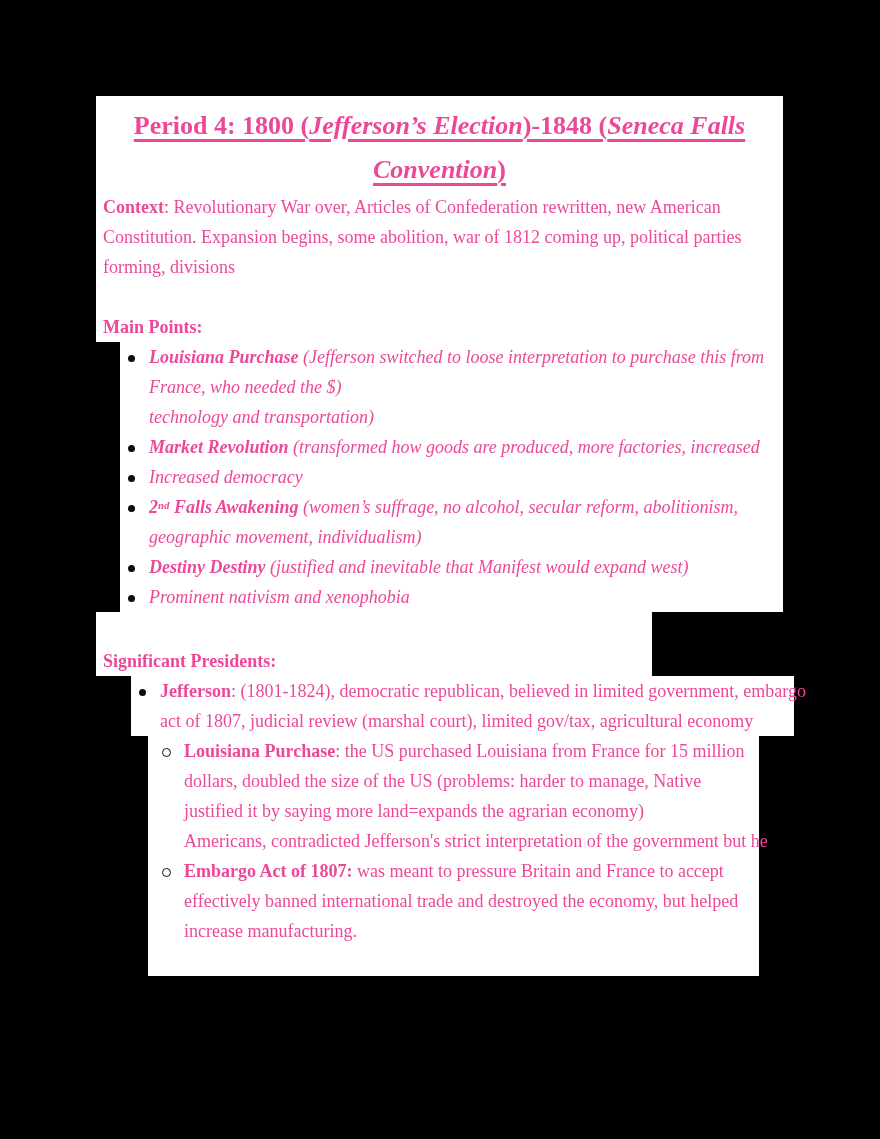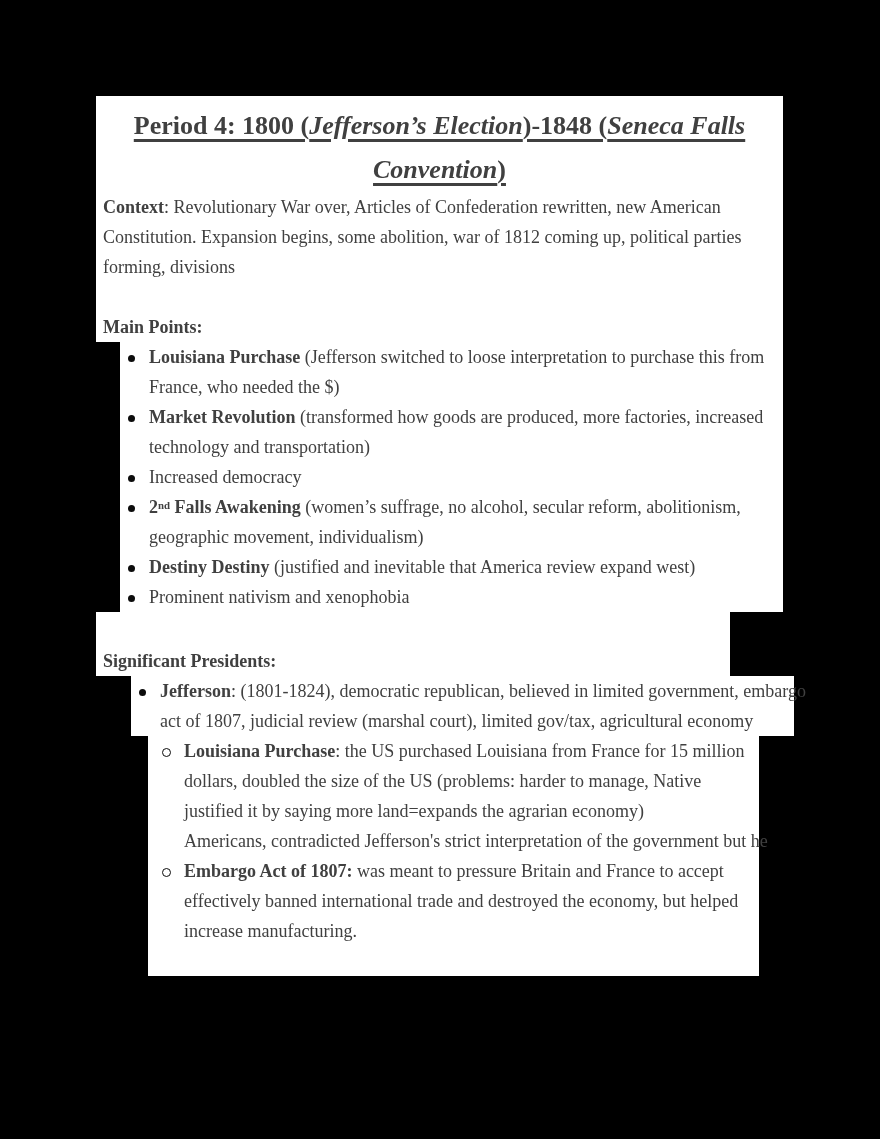--- a/index.html
+++ b/index.html
@@ -8,21 +8,21 @@
     padding: 0;
     background: #000000;
   }
   .canvas {
     position: relative;
     width: 880px;
     height: 1139px;
     background: #000000;
     overflow: hidden;
     font-family: "Liberation Serif", serif;
-    color: #404040;
+    color: #ec4899;
   }
   .page {
     position: absolute;
     left: 96px;
     top: 96px;
     width: 687px;
   }
   .sec {
     background: #ffffff;
     box-sizing: border-box;
@@ -30,23 +30,24 @@
   }
   .sec-header {
     width: 687px;
     height: 246px;
     padding: 8px 7px 0 7px;
   }
   .sec-main-points {
     margin-left: 24px;
     width: 663px;
     height: 270px;
+    font-style: italic;
   }
   .sec-presidents {
-    width: 634px;
+    width: 556px;
     height: 64px;
     padding: 34px 7px 0 7px;
   }
   .sec-jefferson {
     margin-left: 35px;
     width: 663px;
     height: 60px;
   }
   .sec-jefferson-sub {
     margin-left: 52px;
@@ -122,34 +123,34 @@
         <div class="line"><span class="content"><span class="">Constitution. Expansion begins, some abolition, war of 1812 coming up, political parties</span></span></div>
         <div class="line"><span class="content"><span class="">forming, divisions</span></span></div>
         <div class="line blank"></div>
         <div class="line"><span class="content"><span class="b ">Main Points:</span></span></div>
       </section>
     <section class="sec sec-main-points">
         <div class="line"><span class="marker">
             <span class="dot"></span>
           </span><span class="content"><span class="b ">Louisiana Purchase</span><span class=""> (Jefferson switched to loose interpretation to purchase this from</span></span></div>
         <div class="line"><span class="content"><span class="">France, who needed the $)</span></span></div>
+        <div class="line"><span class="content"><span class="">technology and transportation)</span></span></div>
         <div class="line"><span class="marker">
             <span class="dot"></span>
           </span><span class="content"><span class="b ">Market Revolution</span><span class=""> (transformed how goods are produced, more factories, increased</span></span></div>
-        <div class="line"><span class="content"><span class="">technology and transportation)</span></span></div>
         <div class="line"><span class="marker">
             <span class="dot"></span>
           </span><span class="content"><span class="">Increased democracy</span></span></div>
         <div class="line"><span class="marker">
             <span class="dot"></span>
           </span><span class="content"><span class="b ">2</span><span class="b sup">nd</span><span class="b "> Falls Awakening</span><span class=""> (women’s suffrage, no alcohol, secular reform, abolitionism,</span></span></div>
         <div class="line"><span class="content"><span class="">geographic movement, individualism)</span></span></div>
         <div class="line"><span class="marker">
             <span class="dot"></span>
-          </span><span class="content"><span class="b ">Destiny Destiny</span><span class=""> (justified and inevitable that America review expand west)</span></span></div>
+          </span><span class="content"><span class="b ">Destiny Destiny</span><span class=""> (justified and inevitable that Manifest would expand west)</span></span></div>
         <div class="line"><span class="marker">
             <span class="dot"></span>
           </span><span class="content"><span class="">Prominent nativism and xenophobia</span></span></div>
       </section>
     <section class="sec sec-presidents">
         <div class="line"><span class="content"><span class="b ">Significant Presidents:</span></span></div>
       </section>
     <section class="sec sec-jefferson">
         <div class="line"><span class="marker">
             <span class="dot"></span>

